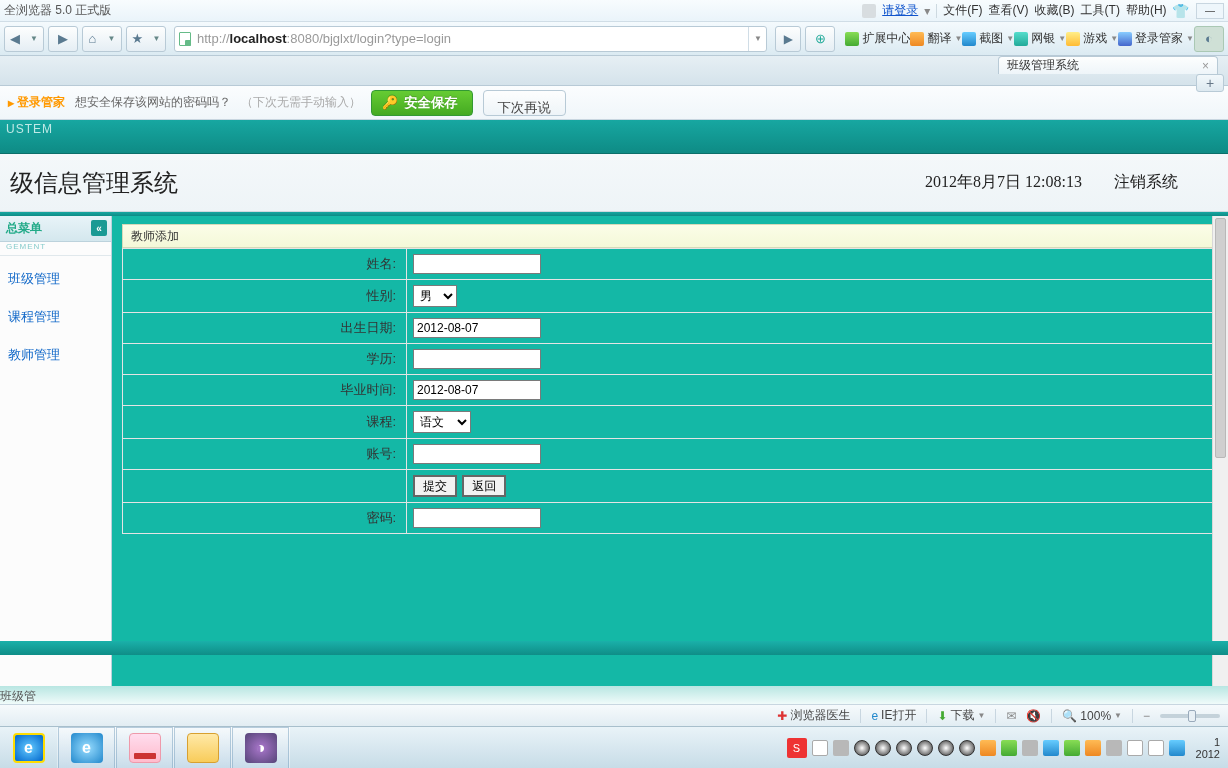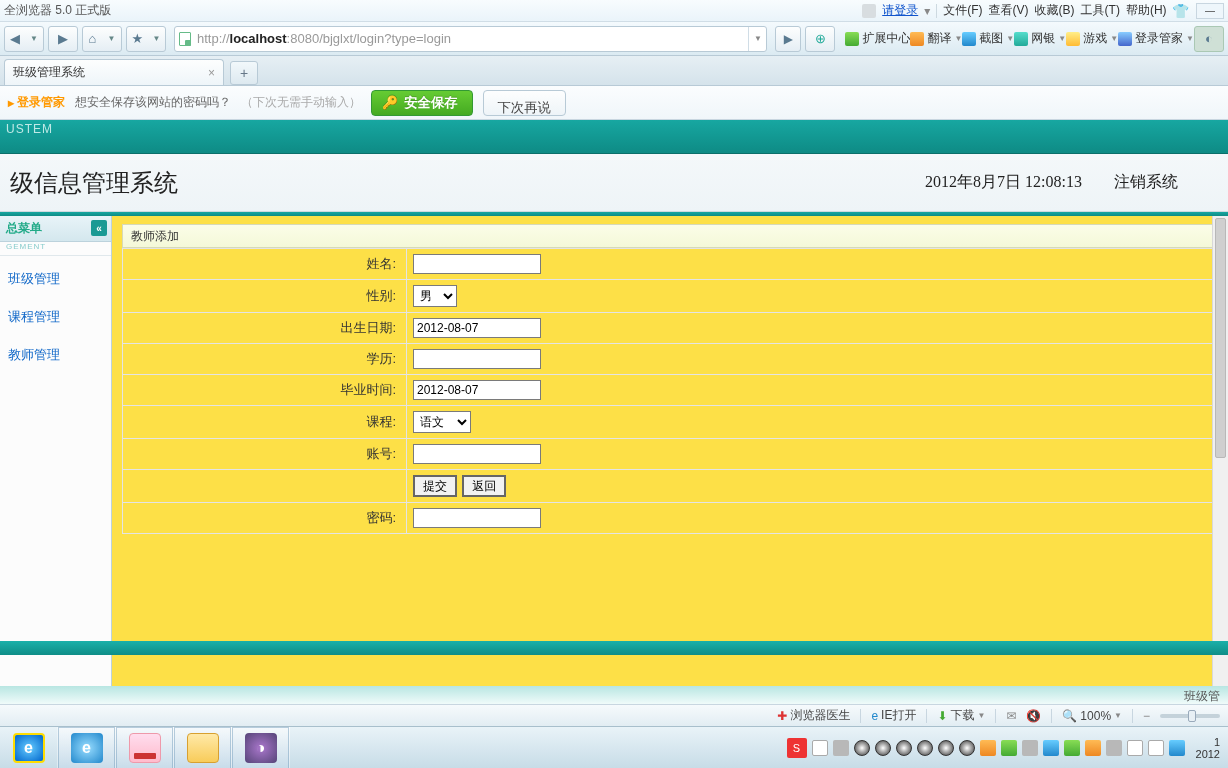--- a/index.html
+++ b/index.html
@@ -32,21 +32,21 @@
 .nav-extras .item { display: flex; align-items: center; gap: 3px; }
 .nav-extras .dd { font-size: 8px; color: #888; }
 .sq { width: 14px; height: 14px; border-radius: 2px; display: inline-block; }
 .sq.green { background: linear-gradient(#8d5,#4a3); }
 .sq.orange { background: linear-gradient(#fb5,#e82); }
 .sq.blue { background: linear-gradient(#6cf,#28c); }
 .sq.teal { background: linear-gradient(#5dc,#2a9); }
 .sq.yellow { background: linear-gradient(#fe8,#fb3); }
 
 
-.tabstrip { height: 30px; background: linear-gradient(#e6eff4,#d5e3eb); border-bottom: 1px solid #b8cad6; display: flex; align-items: flex-end; padding: 0 4px; }
+.tabstrip { height: 30px; background: linear-gradient(#e6eff4,#d5e3eb); border-bottom: 1px solid #b8cad6; display: flex; align-items: flex-end; padding: 0 4px; flex-direction: column; }
 .tab { height: 26px; min-width: 220px; background: linear-gradient(#fdfefe,#eef5f9); border: 1px solid #b8cad6; border-bottom: none; border-radius: 4px 4px 0 0; display: flex; align-items: center; padding: 0 8px; gap: 8px; color: #333; margin-right: 6px; }
 .tab .close { color: #999; cursor: pointer; margin-left: auto; }
 .newtab { width: 28px; height: 24px; background: linear-gradient(#f2f8fb,#dde9f0); border: 1px solid #b8cad6; border-radius: 3px; display: flex; align-items: center; justify-content: center; color: #678; font-size: 14px; }
 
 
 .pwbar { height: 34px; background: linear-gradient(#fbfdfe,#f0f6fa); border-bottom: 1px solid #c8d6e0; display: flex; align-items: center; padding: 0 8px; gap: 10px; color: #333; }
 .pwbar .lead { color: #f90; font-weight: bold; display: flex; align-items: center; gap: 3px; }
 .pwbar .sub { color: #666; text-align: center; }
 .pwbar .hint { color: #aaa; }
 .btn-save { height: 26px; padding: 0 14px 0 10px; background: linear-gradient(#6c3,#4a2); border: 1px solid #393; border-radius: 4px; color: #fff; font-weight: bold; display: flex; align-items: center; gap: 6px; text-shadow: 0 -1px 0 rgba(0,0,0,.2); }
@@ -67,39 +67,39 @@
 
 .main { display: flex; height: 470px; }
 
 .sidebar { width: 112px; background: #fcfcfc; border-right: 1px solid #bcd2dc; }
 .side-hdr { height: 26px; background: linear-gradient(#e8f4f8,#d4e7ee); border-bottom: 1px solid #bcd2dc; display: flex; align-items: center; padding: 0 6px; color: #2a8; font-weight: bold; position: relative; }
 .side-hdr .badge { position: absolute; right: 4px; top: 4px; width: 16px; height: 16px; background: #1a9a94; color: #fff; font-size: 10px; display: flex; align-items: center; justify-content: center; border-radius: 2px; }
 .side-sub { font-size: 8px; color: #8cc; letter-spacing: 1px; padding: 0 0 4px 6px; border-bottom: 1px solid #e0e8ec; }
 .side-items { padding: 14px 8px; }
 .side-items a { display: block; color: #1168c8; font-size: 13px; margin-bottom: 20px; text-decoration: none; }
 
-.content { flex: 1; background: #fde047; padding: 8px 10px 0 10px; position: relative; }
+.content { flex: 1; background: #14b8a6; padding: 8px 10px 0 10px; position: relative; }
 .panel-title { background: linear-gradient(#fbfde8,#f4f8d8); border: 1px solid #d6d9b8; height: 24px; display: flex; align-items: center; padding: 0 8px; color: #333; font-size: 12px; }
 
 .formtbl { width: 100%; border-collapse: collapse; margin-top: 0; }
 .formtbl td { border: 1px solid #e4e4e4; padding: 5px 6px; height: 30px; vertical-align: middle; }
 .formtbl td.lbl { width: 284px; text-align: right; color: #333; padding-right: 10px; font-size: 13px; }
 .formtbl input[type=text], .formtbl input[type=password] { width: 128px; height: 20px; border: 1px solid #7a7a7a; padding: 0 3px; font-size: 12px; }
 .formtbl select { height: 22px; border: 1px solid #7a7a7a; font-size: 12px; background: #fff; padding: 0 2px; }
 .formtbl .sel-sm { width: 44px; }
 .formtbl .sel-md { width: 58px; }
 .formbtns button { height: 22px; padding: 0 8px; border: 2px solid #666; background: #f2f2f2; font-size: 12px; margin-right: 2px; }
 
 .content-scroll { position: absolute; right: 0; top: 0; bottom: 0; width: 16px; background: #f0f0f0; border-left: 1px solid #d8d8d8; }
 .content-scroll .thumb { position: absolute; left: 2px; right: 2px; top: 2px; height: 240px; background: #cfcfcf; border: 1px solid #b8b8b8; border-radius: 2px; }
 
 
 .footwrap { position: absolute; left: 0; right: 0; bottom: 42px; }
 .foot-top { height: 14px; background: linear-gradient(#1ab0a9,#0f8d87); }
-.foot-bot { height: 18px; background: linear-gradient(#b8e6e2,#f0fbfa); text-align: right; padding: 2px 8px 0 0; color: #555; font-size: 12px; margin-top: 31px; }
+.foot-bot { height: 18px; background: linear-gradient(#b8e6e2,#f0fbfa); padding: 2px 8px 0 0; color: #555; font-size: 12px; margin-top: 31px; }
 
 
 .statusbar { position: absolute; left: 0; right: 0; bottom: 42px; height: 22px; background: linear-gradient(#f6fafc,#e2edf3); border-top: 1px solid #c8d6e0; display: flex; align-items: center; justify-content: flex-end; gap: 10px; padding: 0 8px; color: #444; font-size: 12px; }
 .statusbar .item { display: flex; align-items: center; gap: 3px; }
 .statusbar .sep { width: 1px; height: 14px; background: #c8d6e0; }
 .zoom-slider { width: 60px; height: 4px; background: #c4d2da; border-radius: 2px; position: relative; }
 .zoom-slider .knob { position: absolute; left: 28px; top: -4px; width: 8px; height: 12px; background: #e8f0f5; border: 1px solid #9ab; border-radius: 2px; }
 
 
 .taskbar { position: absolute; left: 0; right: 0; bottom: 0; height: 42px; background: linear-gradient(#e9f3f8,#c7dce7); border-top: 1px solid #a8bfcc; display: flex; align-items: center; }

